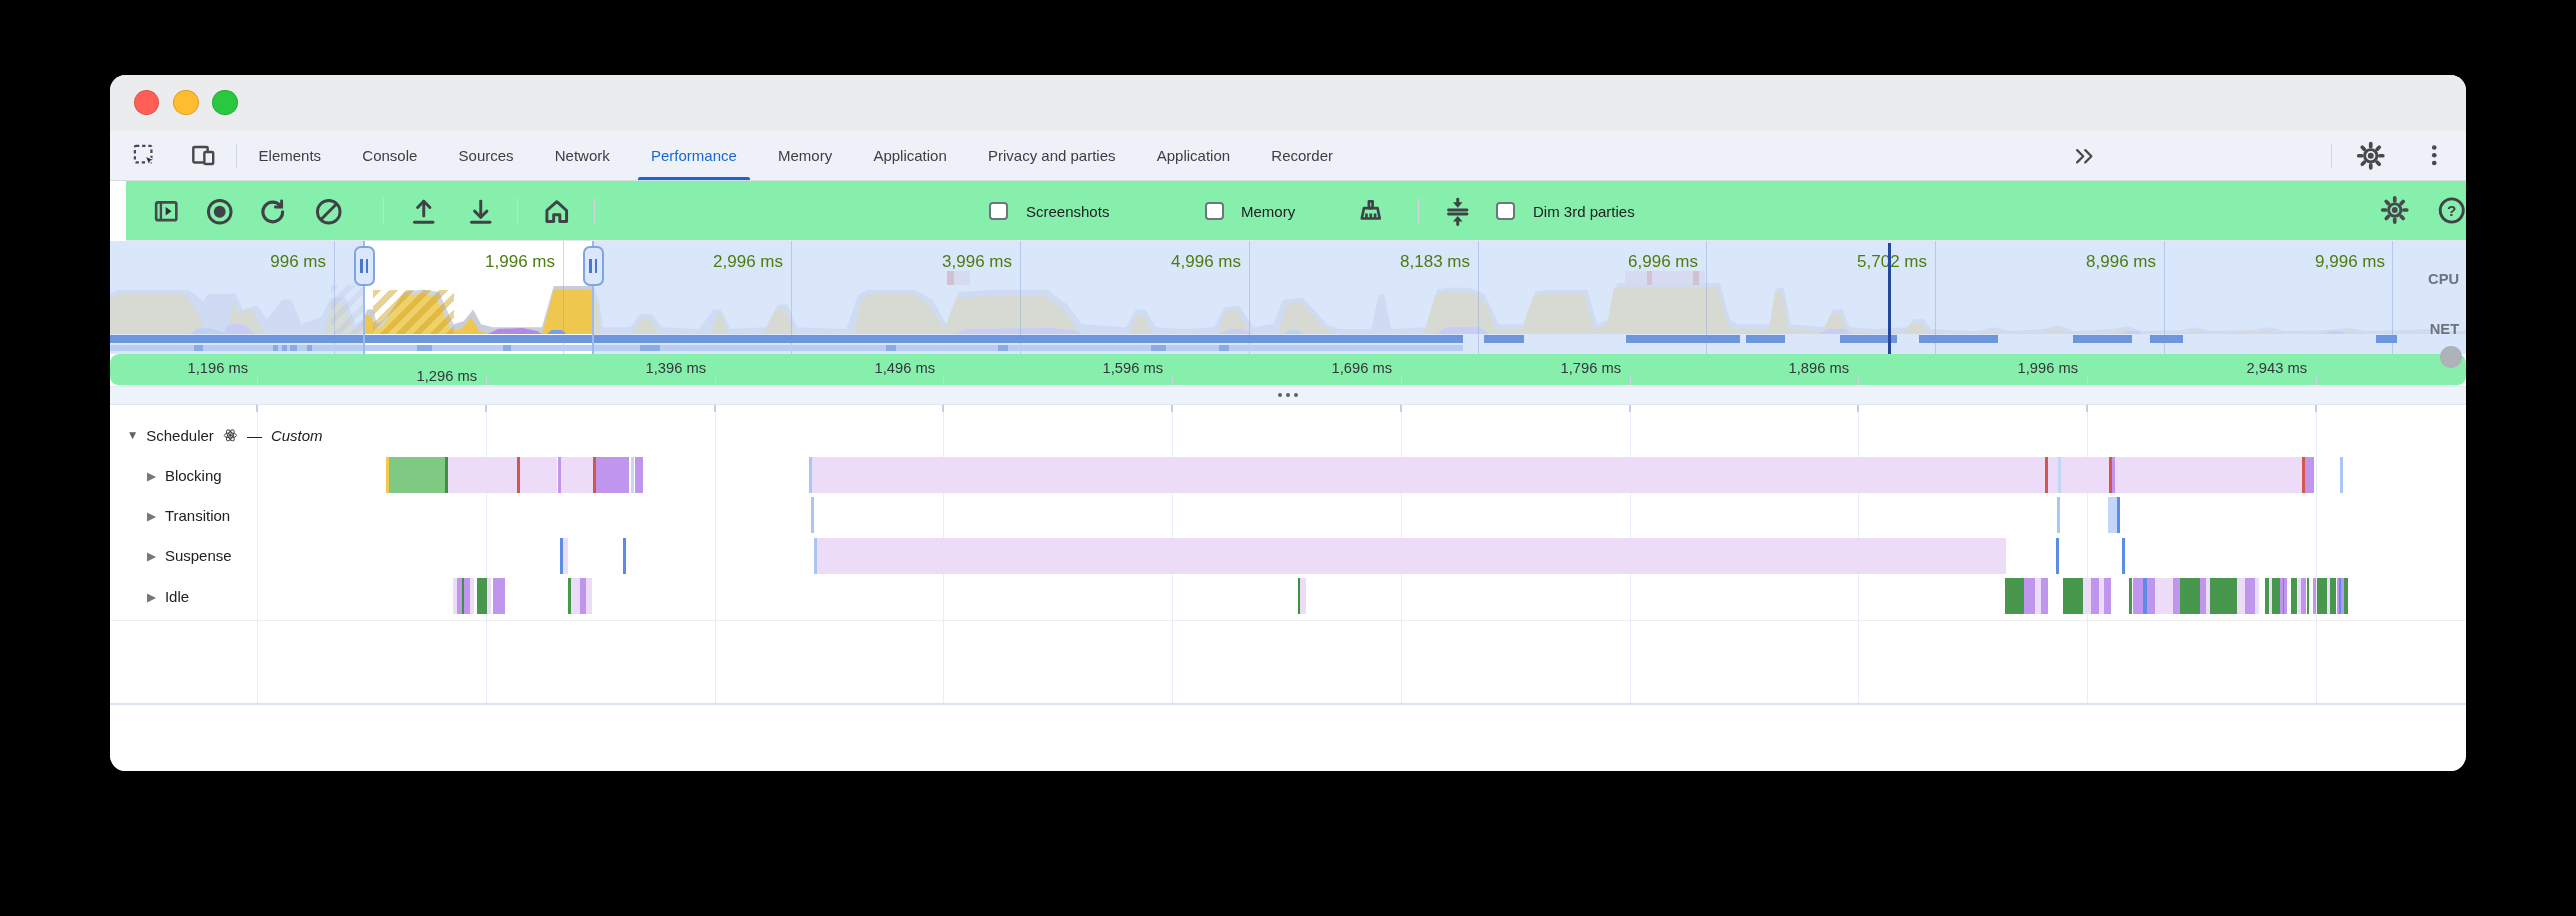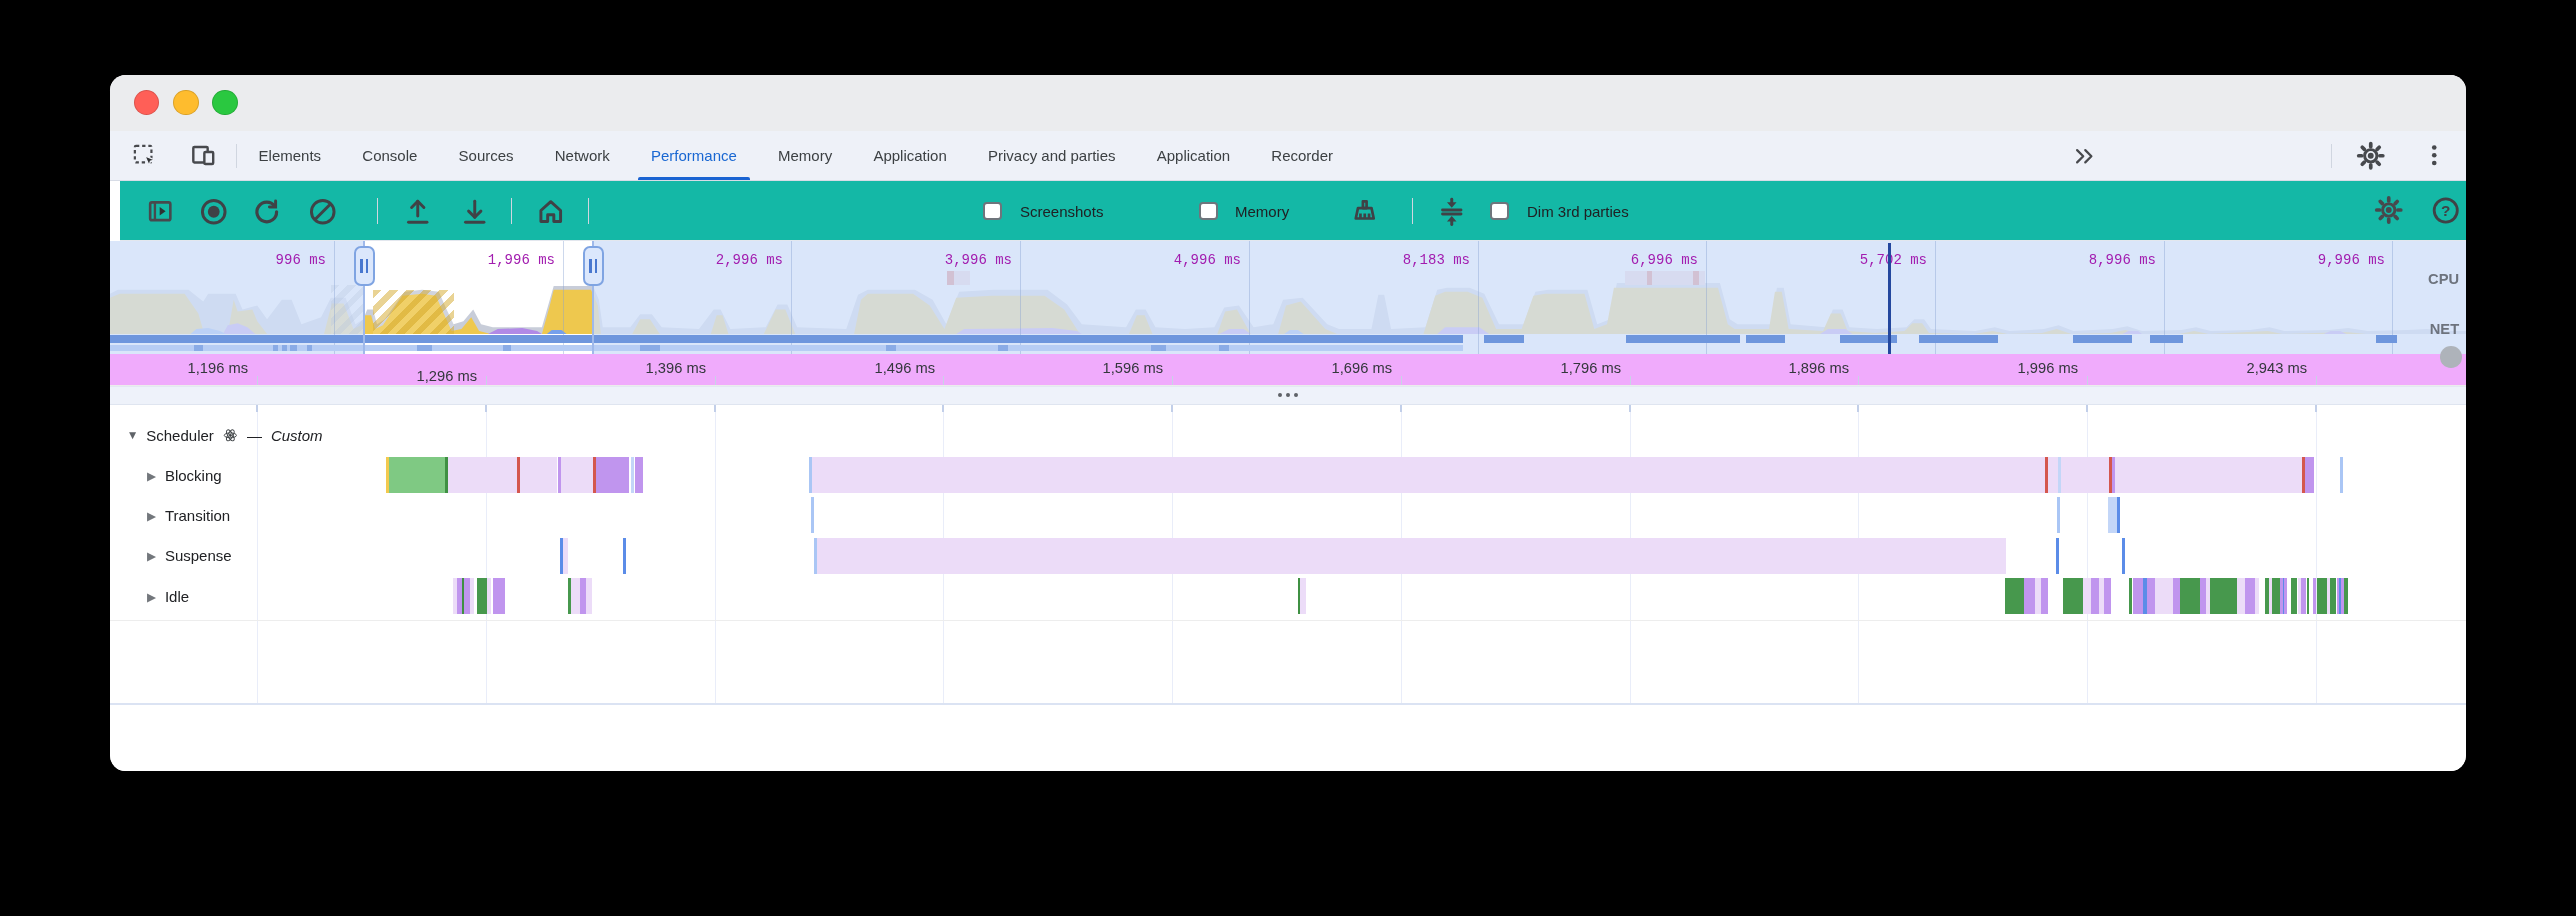--- a/index.html
+++ b/index.html
@@ -12,43 +12,43 @@
   
   .tabbar{position:absolute;left:0;top:56px;width:100%;height:50px;background:#eef1f8;border-bottom:1px solid #d7dce6;box-sizing:border-box;}
   .tabs{position:absolute;left:128px;top:0;height:100%;display:flex;align-items:center;}
   .tab{padding:0 20.6px;height:100%;display:flex;align-items:center;font-size:15px;color:#3c4043;position:relative;cursor:default;}
   .tab.active{color:#1967d2;}
   .tab.active:after{content:"";position:absolute;left:7.9px;right:7.9px;bottom:0;height:2.9px;background:#1a63d2;border-radius:2px 2px 0 0;}
   .vdiv{position:absolute;top:12.8px;width:1px;height:24.5px;background:#d0d6e0;}
   .iconbtn{position:absolute;width:29.5px;height:29.5px;color:#47494d;display:flex;align-items:center;justify-content:center;}
   .iconbtn svg{display:block;}
   
-  .toolbar{position:absolute;left:10px;top:106px;width:100%;height:60px;background:#14b8a6;border-bottom:1px solid #e3e7ee;box-sizing:border-box;}
+  .toolbar{position:absolute;left:16px;top:106px;width:100%;height:60px;background:#86efac;border-bottom:1px solid #e3e7ee;box-sizing:border-box;}
   .toolbar .vdiv{top:16.7px;height:26.5px;}
   .cbx{position:absolute;top:20.6px;width:18.7px;height:18.7px;border:2px solid #6f757c;border-radius:3.9px;background:#fff;box-sizing:border-box;}
   .cblabel{position:absolute;top:0;height:60px;display:flex;align-items:center;font-size:15px;color:#202124;white-space:nowrap;}
   
   .overview{position:absolute;left:0;top:166px;width:100%;height:113px;background:#fff;overflow:hidden;}
   .ov-dim{position:absolute;top:0;height:113px;background:rgba(207,223,248,.78);z-index:3;}
   .ovline{position:absolute;top:0;width:1px;height:113px;background:rgba(136,162,210,.42);z-index:4;}
-  .ovlabel{position:absolute;top:10.8px;font-size:14px;color:#a21caf;white-space:nowrap;z-index:5;font-family:Liberation Mono, monospace;}
+  .ovlabel{position:absolute;top:10.8px;font-size:17px;color:#4d7c0f;white-space:nowrap;z-index:5;}
   .cpuchart{position:absolute;left:0;top:39px;width:2356px;height:54px;z-index:1;}
   .hatch{position:absolute;z-index:2;}
   .netseg{position:absolute;top:94px;height:7.9px;background:#6e96dd;z-index:5;}
   .netbase{position:absolute;top:104px;height:5.9px;background:#b7cdf4;z-index:5;}
   .nettick{position:absolute;top:104px;height:5.9px;background:#8aabe6;z-index:5;}
   .marker-sm,.marker-band{position:absolute;top:30px;height:13.7px;background:#f0ccd2;z-index:2;}
   .marker-red{position:absolute;top:30px;height:13.7px;background:#d8564e;z-index:2;}
   .handleline{position:absolute;top:0;width:2px;height:113px;background:#9fb9ea;z-index:6;}
   .handle{position:absolute;top:4.9px;width:20.6px;height:40px;background:#dbe7fc;border:2px solid #7fa4e2;border-radius:6.9px;z-index:7;box-sizing:border-box;display:flex;align-items:center;justify-content:center;gap:2.9px;}
   .handle i{display:block;width:2.5px;height:13.7px;background:#4877cf;}
   .playhead{position:absolute;top:2px;width:2.9px;height:111px;background:#23479e;z-index:8;}
   .sidelabel{position:absolute;right:6.9px;font-size:14.7px;font-weight:700;color:#6d737d;z-index:6;}
   
-  .ruler{position:absolute;left:0;top:279px;width:100%;height:32px;background:#f0abfc;border-bottom:1px solid #ececec;box-sizing:border-box;overflow:visible;}
+  .ruler{position:absolute;left:0;top:279px;width:100%;height:32px;background:#86efac;border-bottom:1px solid #ececec;box-sizing:border-box;overflow:visible;border-radius:9px;}
   .rlabel{position:absolute;top:5.9px;font-size:14.7px;color:#33373c;white-space:nowrap;}
   .rtickmark{position:absolute;bottom:0;width:1px;height:8.8px;background:#c9d2e6;}
   .scrolldot{position:absolute;left:2330px;top:271px;width:21.6px;height:21.6px;border-radius:50%;background:#aeb3ba;z-index:9;}
   
   .splitter{position:absolute;left:0;top:311px;width:100%;height:18.7px;background:#eef2fa;border-top:1px solid #e3e8f2;border-bottom:1px solid #dfe5f0;box-sizing:border-box;display:flex;align-items:center;justify-content:center;gap:3.9px;}
   .splitter b{display:block;width:3.9px;height:3.9px;border-radius:50%;background:#5f6368;}
   
   .tracks{position:absolute;left:0;top:330px;width:100%;height:298px;background:#fff;overflow:hidden;}
   .gridline{position:absolute;top:0;width:1px;height:298px;background:#e9edf9;}
   .gridstub{position:absolute;top:0;width:2px;height:6.9px;background:#c2cfe9;}

